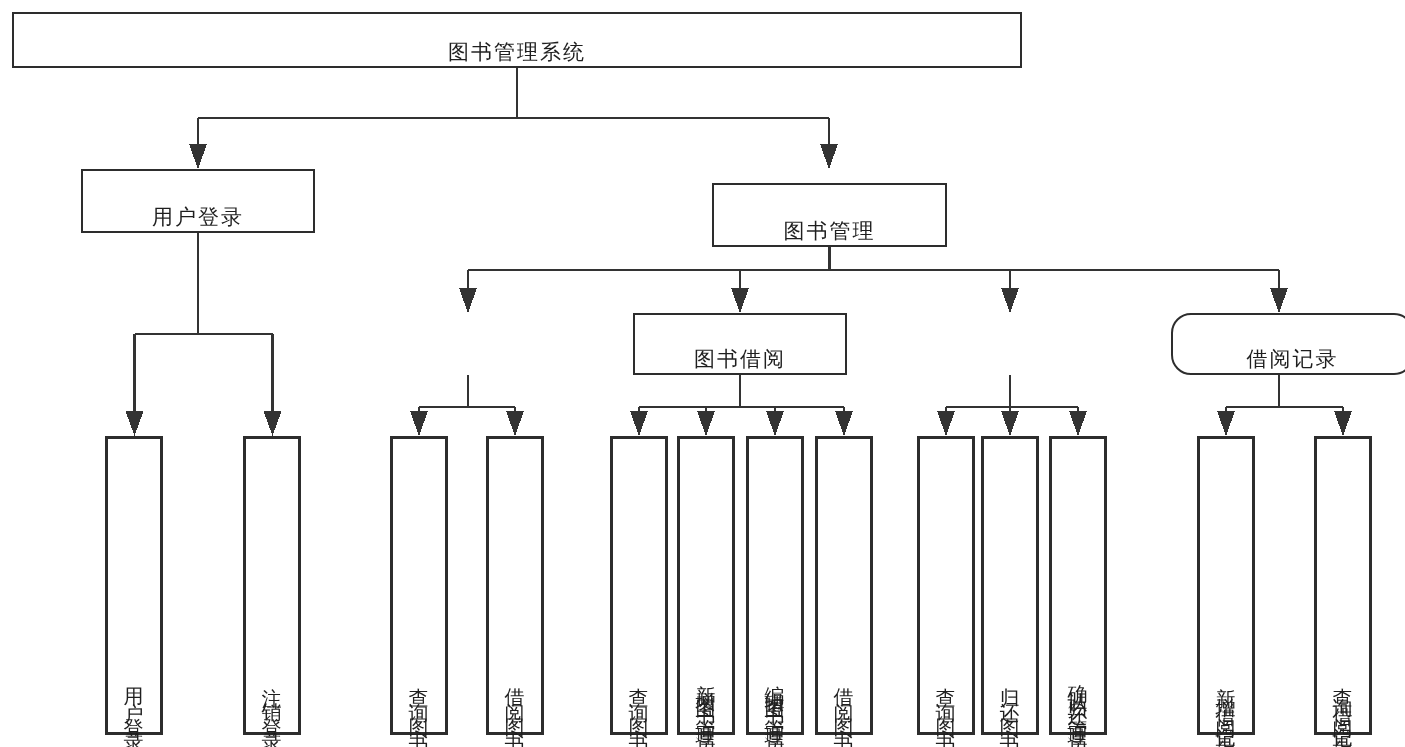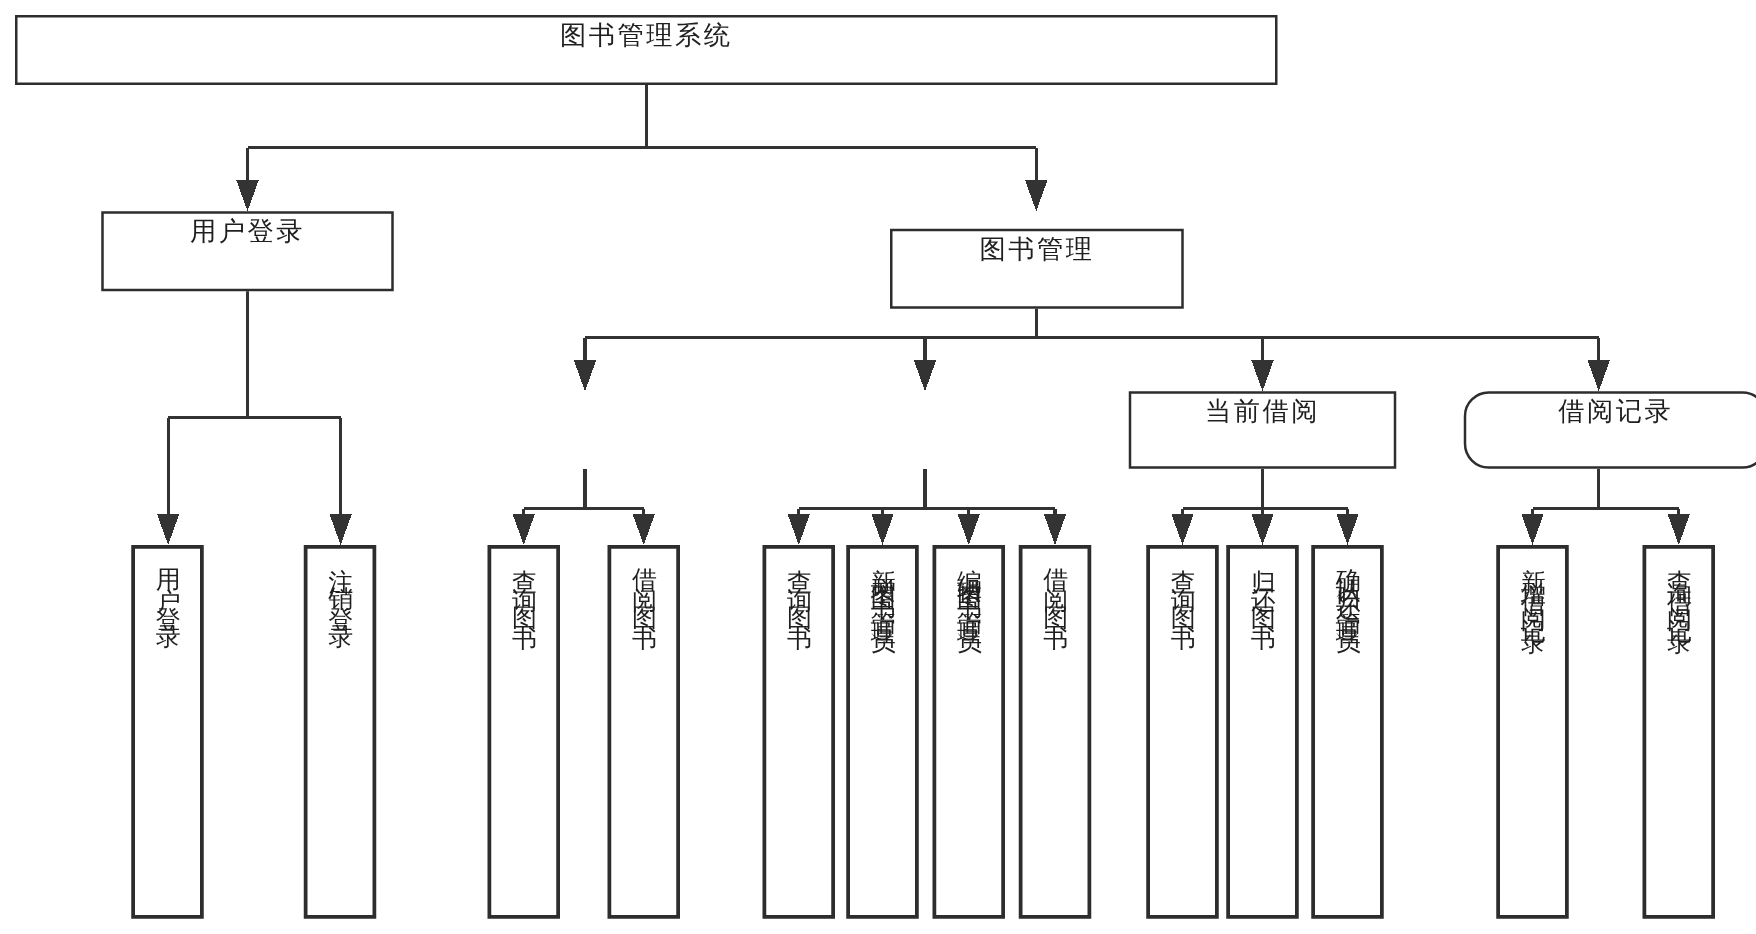--- a/index.html
+++ b/index.html
@@ -16,21 +16,21 @@
     left: 0; top: 0;
     width: 1405px; height: 747px;
     pointer-events: none;
   }
   .box {
     position: absolute;
     box-sizing: border-box;
     border: 2px solid #2d2d2d;
     background: #ffffff;
     display: flex;
-    align-items: flex-start;
+    align-items: flex-end;
     justify-content: center;
     color: #1f1f1f;
     font-size: 21px;
     letter-spacing: 2px;
     white-space: nowrap;
   }
   .root { left: 12px; top: 12px; width: 1010px; height: 56px; }
   .l2   { top: 169px; height: 64px; }
   .l3   { top: 313px; height: 62px; }
   .leaf {
@@ -108,22 +108,22 @@
     <span>图书管理系统</span>
   </div>
 
   <div class="box l2" style="left:81px; width:234px;">
     <span>用户登录</span>
   </div>
   <div class="box l2" style="left:712px; width:235px;margin-top:14px;">
     <span>图书管理</span>
   </div>
 
-  <div class="box l3" style="left:903px; width:214px;">
-    <span>当前借阅</span>
+  <div class="box l3" style="left:633px; width:214px;">
+    <span>图书借阅</span>
   </div>
   <div class="box l3" style="left:1171px; width:243px;border-radius:20px;">
     <span>借阅记录</span>
   </div>
 
   <div class="box leaf" style="left:105px;">
     <span class="vtext">用户登录</span>
   </div>
   <div class="box leaf" style="left:243px;">
     <span class="vtext">注销登录</span>

